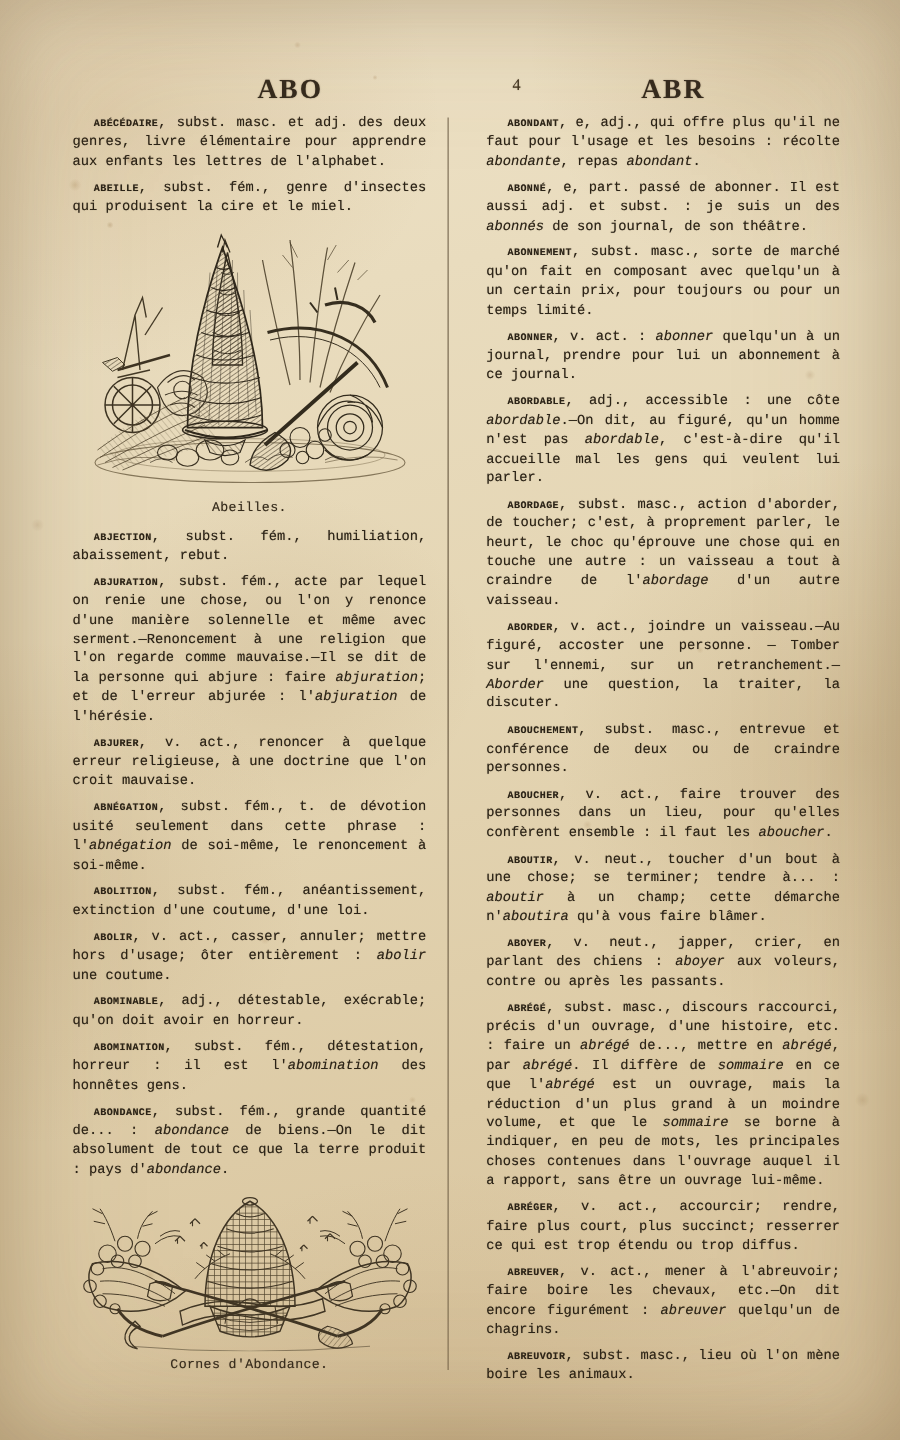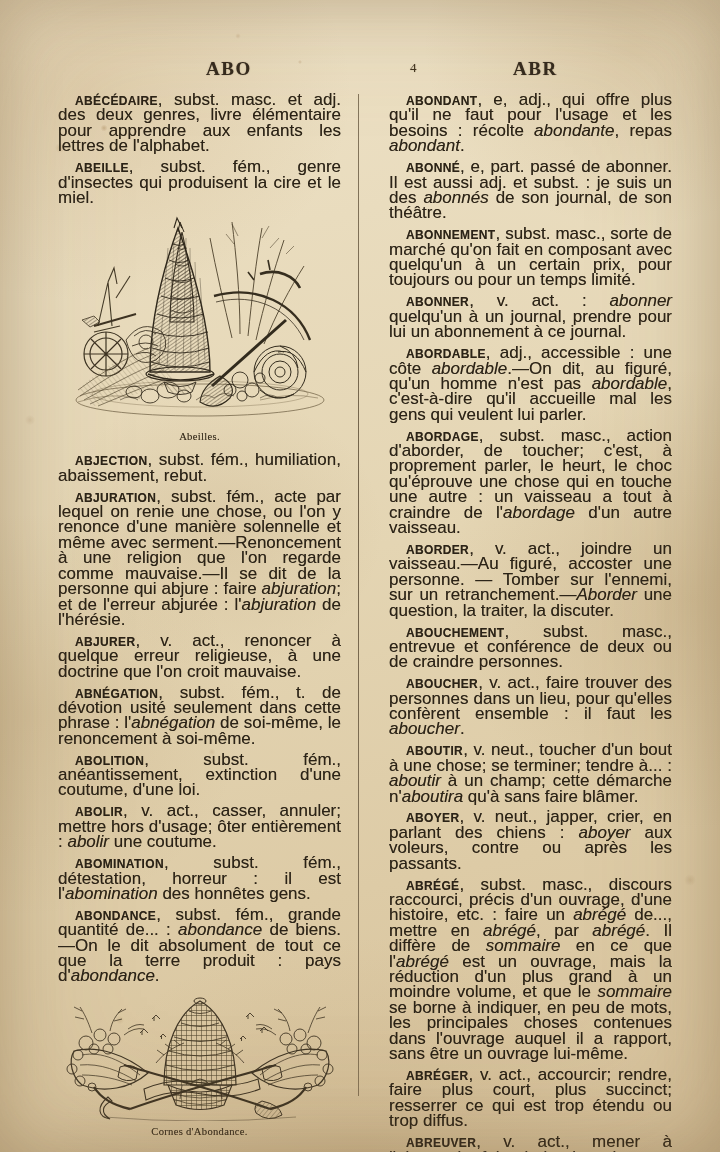--- a/index.html
+++ b/index.html
@@ -69,21 +69,21 @@
   
   .runhead {
     position: relative;
     height: 30px;
   }
   .runhead .rh {
     position: absolute;
     top: 0;
     font-family: "Liberation Serif", serif;
     font-weight: bold;
-    font-size: 19px;
+    font-size: 22px;
     letter-spacing: 1.6px;
     color: #342a1d;
     text-shadow: 0 0 1.2px rgba(60,44,24,0.45);
   }
   .rh-left  { left: 148px; }
   .rh-right { left: 455px; }
   .rh-folio {
     position: absolute;
     left: 352px;
     top: 2px;
@@ -117,22 +117,22 @@
     width: 1px;
     height: 1002px;
     background: linear-gradient(180deg,
       rgba(70,54,32,0.62) 0%,
       rgba(70,54,32,0.72) 40%,
       rgba(70,54,32,0.55) 100%);
   }
 
   
   .entry {
-    font-family: Liberation Sans, sans-serif;
-    font-size: 17px;
+    font-family: Liberation Mono, monospace;
+    font-size: 11px;
     line-height: 15.4px;
     color: #2b2317;
     text-align: justify;
     text-indent: 17px;
     margin: 0 0 5.5px 0;
     text-shadow: 0 0 0.6px rgba(50,38,20,0.5);
     -webkit-font-smoothing: none;
   }
   .entry:last-child { margin-bottom: 0; }
 
@@ -143,21 +143,21 @@
     letter-spacing: 0.35px;
   }
   .it { font-style: italic; }
 
   
   figure {
     margin: 9px 0 10px 0;
     text-align: center;
   }
   figcaption {
-    font-family: Liberation Serif, serif;
+    font-family: Liberation Mono, monospace;
     font-size: 10.6px;
     color: #362c1d;
     margin-top: 5px;
     letter-spacing: 0.3px;
     text-shadow: 0 0 0.6px rgba(50,38,20,0.45);
   }
   .cut {
     display: block;
     margin: 0 auto;
     filter: sepia(0.55) contrast(1.1) brightness(0.96);
@@ -322,20 +322,21 @@
         <p class="entry"><span class="hw">abjuration</span><span>, subst. fém., acte par lequel on renie une chose, ou l'on y renonce d'une manière solennelle et même avec serment.—Renoncement à une religion que l'on regarde comme mauvaise.—Il se dit de la personne qui abjure : faire </span><span class="it">abjuration</span><span>; et de l'erreur abjurée : l'</span><span class="it">abjuration</span><span> de l'hérésie.</span></p>
 
         <p class="entry"><span class="hw">abjurer</span><span>, v. act., renoncer à quelque erreur religieuse, à une doctrine que l'on croit mauvaise.</span></p>
 
         <p class="entry"><span class="hw">abnégation</span><span>, subst. fém., t. de dévotion usité seulement dans cette phrase : l'</span><span class="it">abnégation</span><span> de soi-même, le renoncement à soi-même.</span></p>
 
         <p class="entry"><span class="hw">abolition</span><span>, subst. fém., anéantissement, extinction d'une coutume, d'une loi.</span></p>
 
         <p class="entry"><span class="hw">abolir</span><span>, v. act., casser, annuler; mettre hors d'usage; ôter entièrement : </span><span class="it">abolir</span><span> une coutume.</span></p>
 
+        <p class="entry"><span class="hw">abominable</span><span>, adj., détestable, exécrable; qu'on doit avoir en horreur.</span></p>
 
         <p class="entry"><span class="hw">abomination</span><span>, subst. fém., détestation, horreur : il est l'</span><span class="it">abomination</span><span> des honnêtes gens.</span></p>
 
         <p class="entry"><span class="hw">abondance</span><span>, subst. fém., grande quantité de... : </span><span class="it">abondance</span><span> de biens.—On le dit absolument de tout ce que la terre produit : pays d'</span><span class="it">abondance</span><span>.</span></p>
 
         <figure>
           <svg class="cut cut-cornes" viewBox="0 0 272 128">
             <defs>
               <pattern id="weave" width="5" height="5" patternUnits="userSpaceOnUse">
                 <path d="M0 2.5 h5 M2.5 0 v5" stroke="#4a3c23" stroke-width="0.55"></path>
@@ -461,21 +462,21 @@
         <p class="entry"><span class="hw">abordable</span><span>, adj., accessible : une côte </span><span class="it">abordable</span><span>.—On dit, au figuré, qu'un homme n'est pas </span><span class="it">abordable</span><span>, c'est-à-dire qu'il accueille mal les gens qui veulent lui parler.</span></p>
 
         <p class="entry"><span class="hw">abordage</span><span>, subst. masc., action d'aborder, de toucher; c'est, à proprement parler, le heurt, le choc qu'éprouve une chose qui en touche une autre : un vaisseau a tout à craindre de l'</span><span class="it">abordage</span><span> d'un autre vaisseau.</span></p>
 
         <p class="entry"><span class="hw">aborder</span><span>, v. act., joindre un vaisseau.—Au figuré, accoster une personne. — Tomber sur l'ennemi, sur un retranchement.—</span><span class="it">Aborder</span><span> une question, la traiter, la discuter.</span></p>
 
         <p class="entry"><span class="hw">abouchement</span><span>, subst. masc., entrevue et conférence de deux ou de craindre personnes.</span></p>
 
         <p class="entry"><span class="hw">aboucher</span><span>, v. act., faire trouver des personnes dans un lieu, pour qu'elles confèrent ensemble : il faut les </span><span class="it">aboucher</span><span>.</span></p>
 
-        <p class="entry"><span class="hw">aboutir</span><span>, v. neut., toucher d'un bout à une chose; se terminer; tendre à... : </span><span class="it">aboutir</span><span> à un champ; cette démarche n'</span><span class="it">aboutira</span><span> qu'à sans faire blâmer.</span></p>
+        <p class="entry"><span class="hw">aboutir</span><span>, v. neut., toucher d'un bout à une chose; se terminer; tendre à... : </span><span class="it">aboutir</span><span> à un champ; cette démarche n'</span><span class="it">aboutira</span><span> qu'à vous faire blâmer.</span></p>
 
         <p class="entry"><span class="hw">aboyer</span><span>, v. neut., japper, crier, en parlant des chiens : </span><span class="it">aboyer</span><span> aux voleurs, contre ou après les passants.</span></p>
 
         <p class="entry"><span class="hw">abrégé</span><span>, subst. masc., discours raccourci, précis d'un ouvrage, d'une histoire, etc. : faire un </span><span class="it">abrégé</span><span> de..., mettre en </span><span class="it">abrégé</span><span>, par </span><span class="it">abrégé</span><span>. Il diffère de </span><span class="it">sommaire</span><span> en ce que l'</span><span class="it">abrégé</span><span> est un ouvrage, mais la réduction d'un plus grand à un moindre volume, et que le </span><span class="it">sommaire</span><span> se borne à indiquer, en peu de mots, les principales choses contenues dans l'ouvrage auquel il a rapport, sans être un ouvrage lui-même.</span></p>
 
         <p class="entry"><span class="hw">abréger</span><span>, v. act., accourcir; rendre, faire plus court, plus succinct; resserrer ce qui est trop étendu ou trop diffus.</span></p>
 
         <p class="entry"><span class="hw">abreuver</span><span>, v. act., mener à l'abreuvoir; faire boire les chevaux, etc.—On dit encore figurément : </span><span class="it">abreuver</span><span> quelqu'un de chagrins.</span></p>
 
         <p class="entry"><span class="hw">abreuvoir</span><span>, subst. masc., lieu où l'on mène boire les animaux.</span></p>

